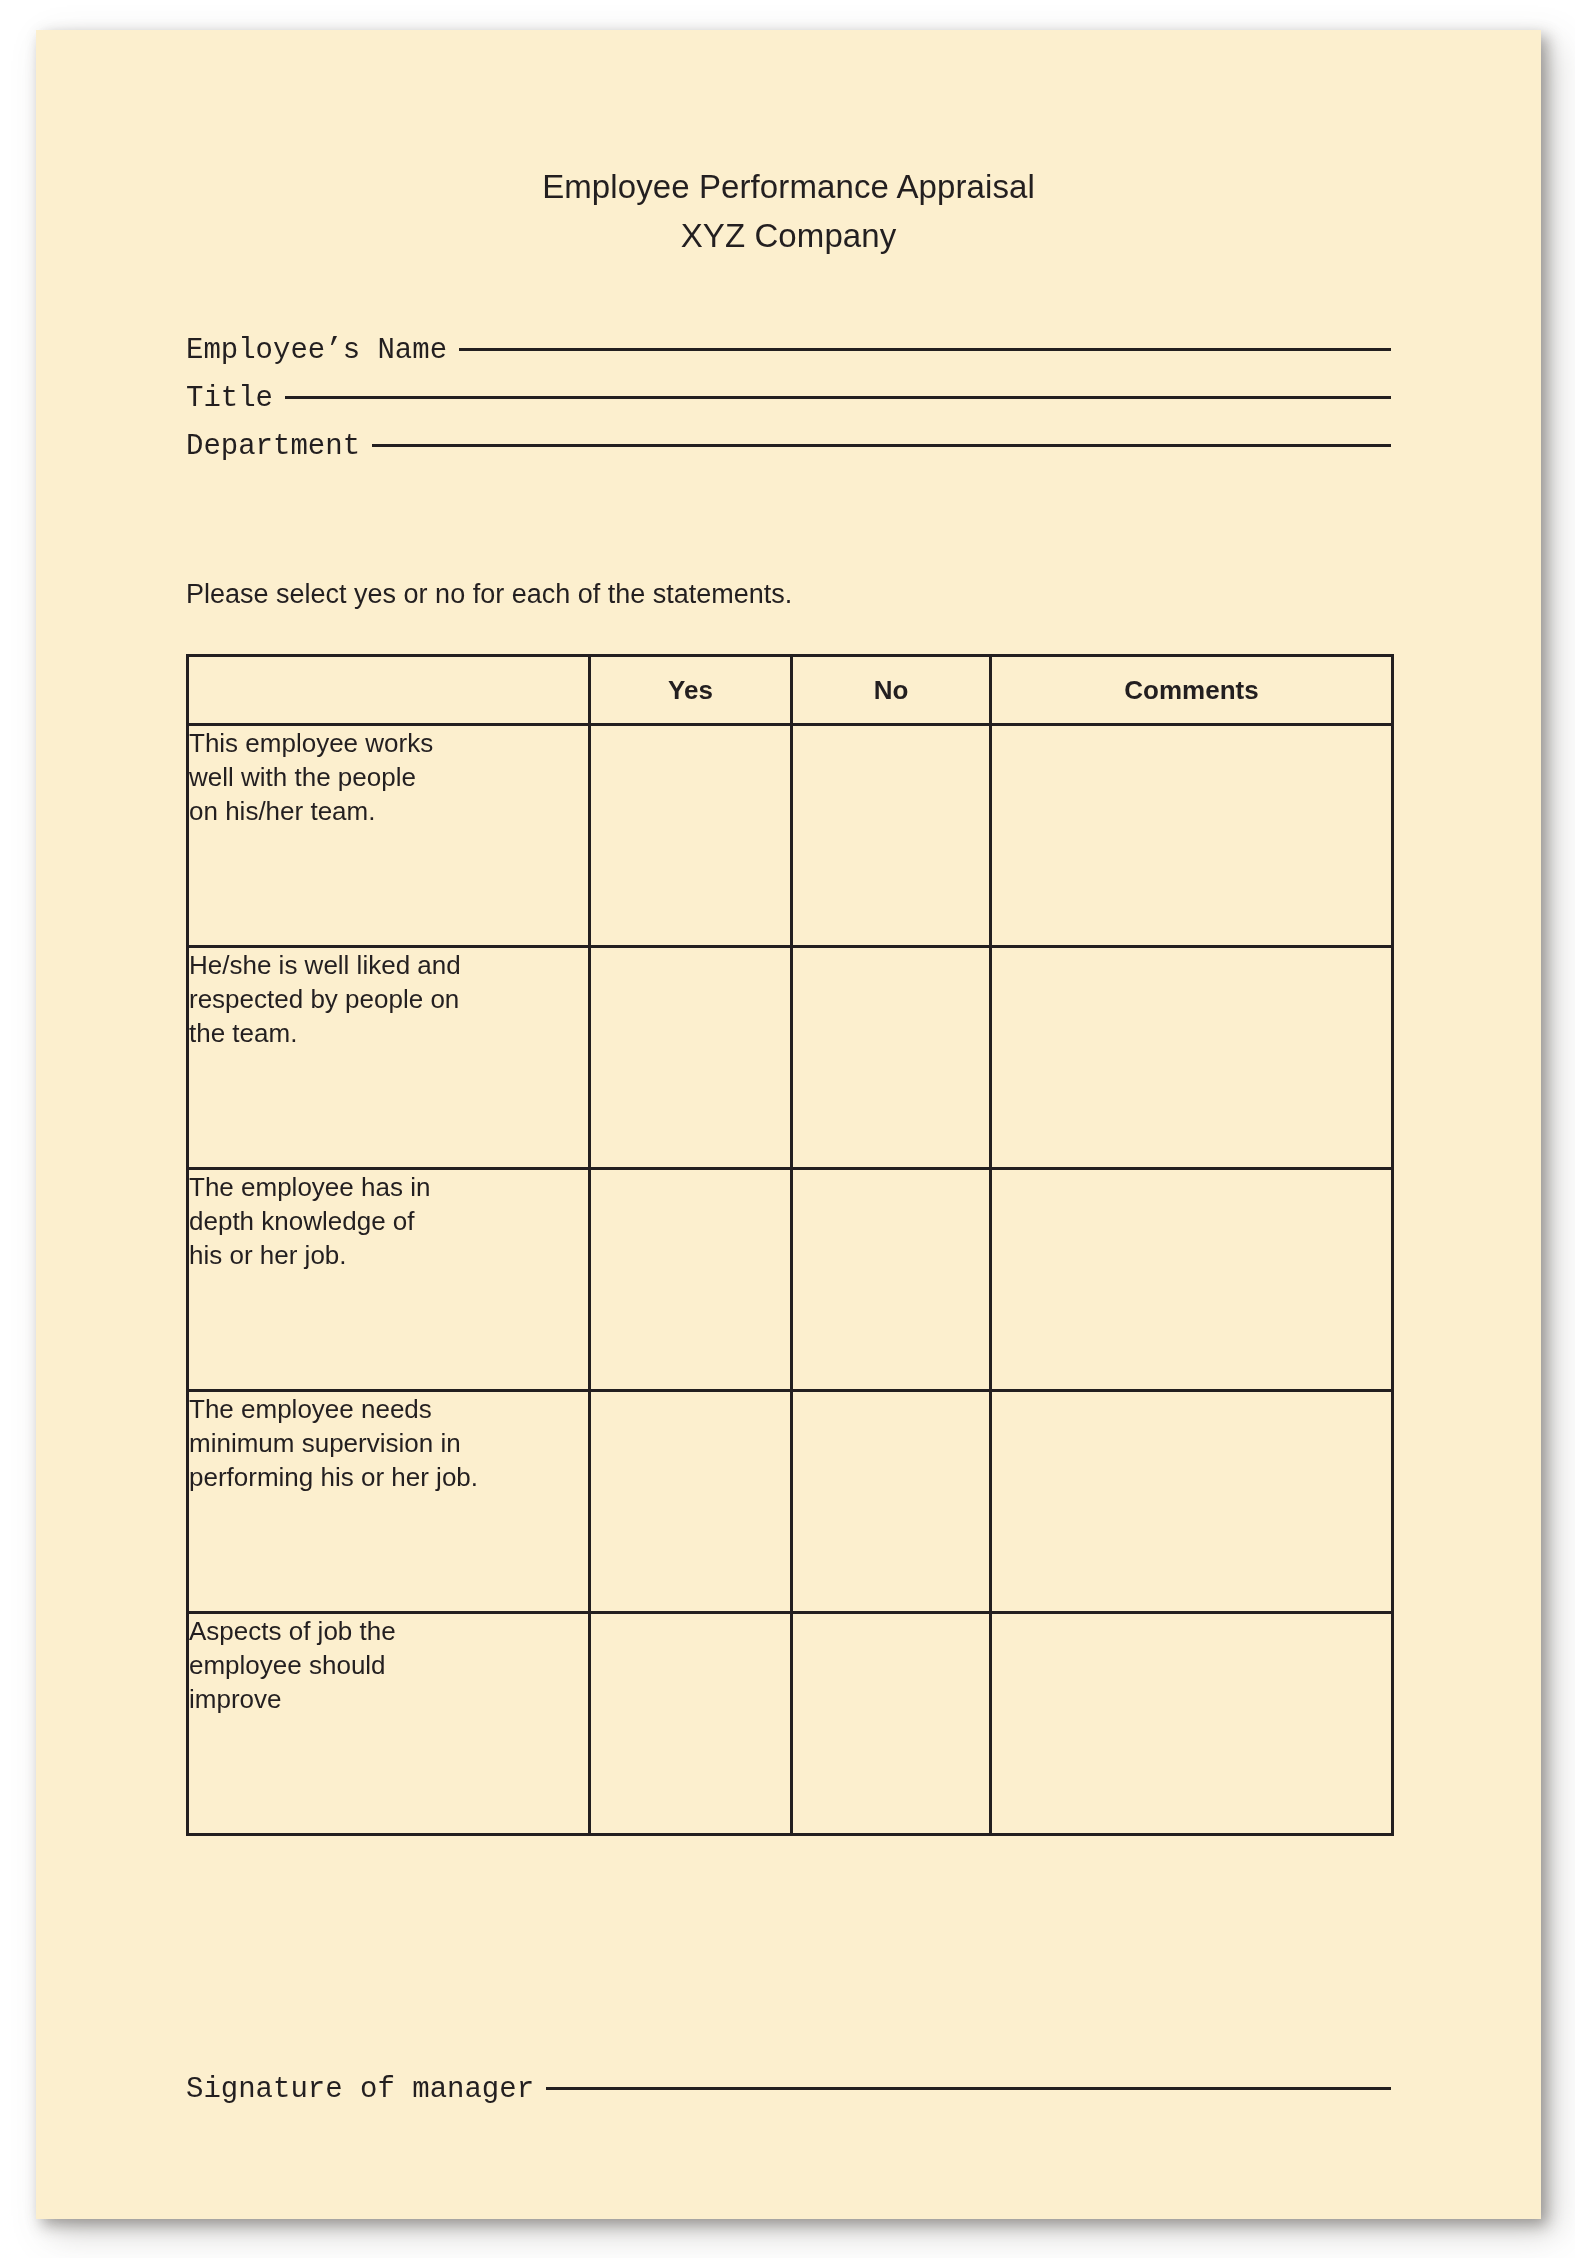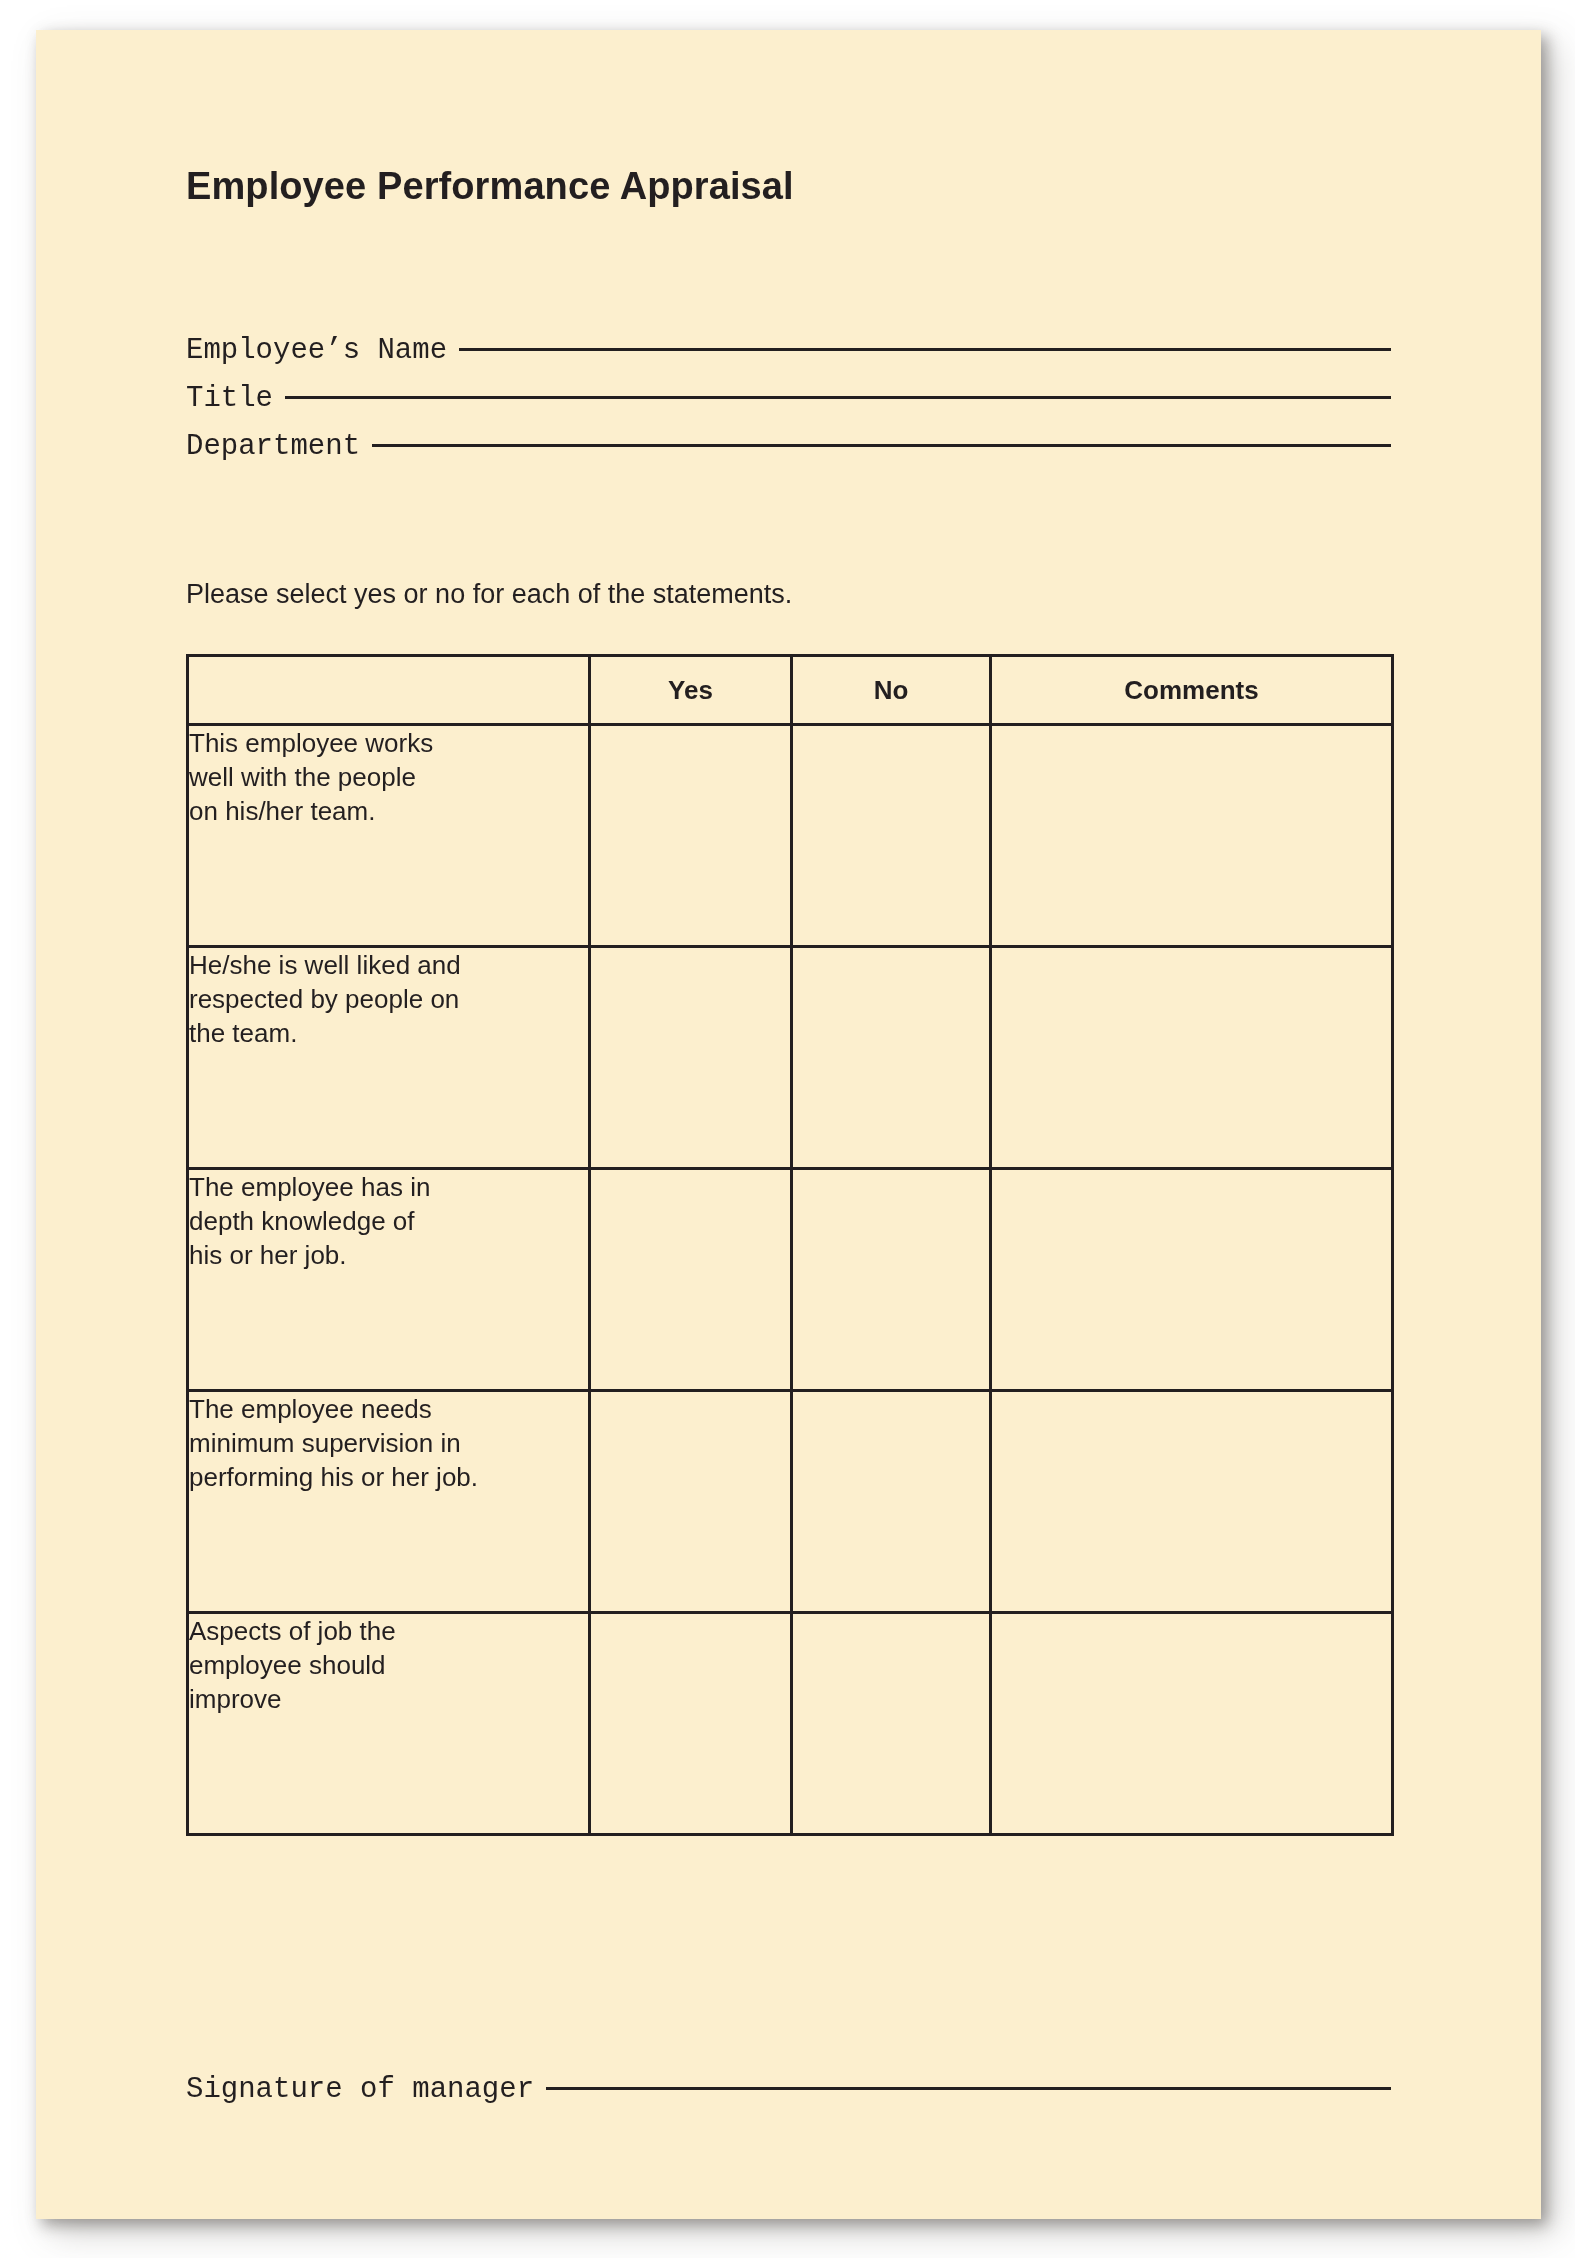--- a/index.html
+++ b/index.html
@@ -46,22 +46,23 @@
     width: 1205px; 
     height: 2189px;
   }
 
   
   #doc-title {
     position: absolute;
     left: 0;
     top: 132px;
     width: 1205px;
-    font-size: 38px;
-    font-weight: bold;
+    text-align: center;
+    font-size: 33px;
+    font-weight: normal;
     line-height: 49px;
     color: #231f20;
     letter-spacing: 0.1px;
   }
   #doc-title .line2 { display: block; }
 
   
   .field-row {
     position: absolute;
     left: 0;
@@ -148,20 +149,21 @@
 </style>
 </head>
 <body>
 
 <div id="sheet-wrap">
   <div id="page-sheet">
     <div id="content">
 
       <div id="doc-title">
         <span>Employee Performance Appraisal</span>
+        <span class="line2">XYZ Company</span>
       </div>
 
       <div class="field-row" id="field-name">
         <span class="field-label">Employee’s Name</span>
         <span class="field-rule"></span>
       </div>
 
       <div class="field-row" id="field-title">
         <span class="field-label">Title</span>
         <span class="field-rule"></span>

